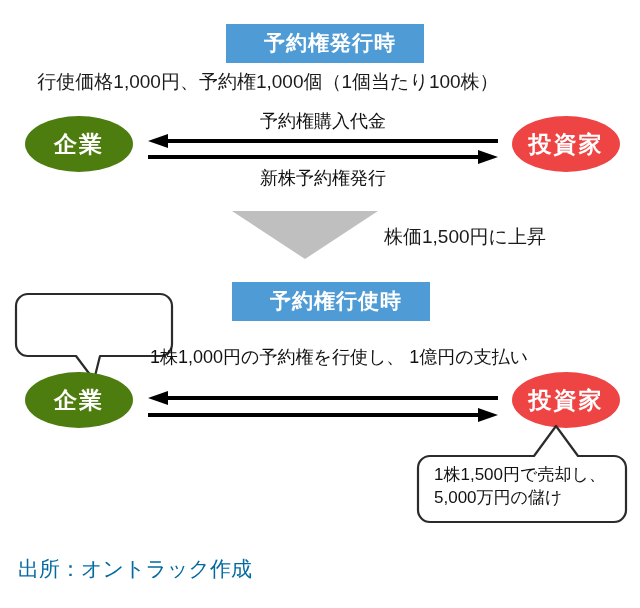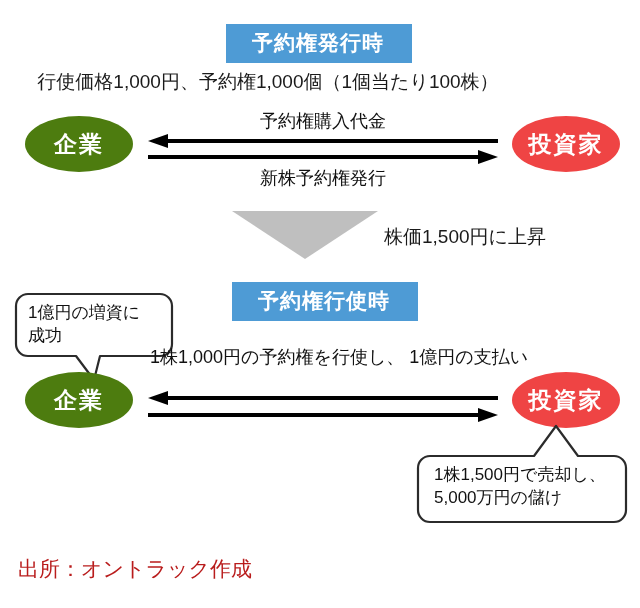--- a/index.html
+++ b/index.html
@@ -23,21 +23,21 @@
   
   .title-chip {
     position: absolute;
     background: #4E9BD5;
     color: #ffffff;
     font-size: 21px;
     font-weight: 600;
     letter-spacing: 1px;
     text-align: center;
     line-height: 1;
-    padding: 8px 14px 10px 12px;
+    padding: 8px 14px 10px 24px;
     white-space: nowrap;
   }
 
   
   .caption {
     position: absolute;
     font-size: 19px;
     color: #1a1a1a;
     white-space: nowrap;
     line-height: 1.25;
@@ -87,21 +87,21 @@
     font-size: 17px;
     color: #111111;
     line-height: 1.35;
     white-space: pre-line;
   }
 
   
   .source {
     position: absolute;
     font-size: 21px;
-    color: #b91c1c;
+    color: #0369a1;
     white-space: nowrap;
   }
 </style>
 </head>
 <body>
 
 <div id="canvas">
 
   <div class="title-chip" style="left:226px; top:24px; width:160px;">予約権発行時</div>
 
@@ -138,22 +138,20 @@
   <div class="caption" style="left:384px; top:225px; width:230px; text-align:left;">株価1,500円に上昇</div>
 
   <div class="title-chip" style="left:232px; top:282px; width:160px;">予約権行使時</div>
 
   <div class="bubble-wrap" style="left:14px; top:292px;">
     <svg width="160" height="96" viewBox="0 0 160 96">
       <path d="M14,2 H146 a12,12 0 0 1 12,12 V52 a12,12 0 0 1 -12,12 H86
                L80,88 L62,64 H14 a12,12 0 0 1 -12,-12 V14 a12,12 0 0 1 12,-12 Z" fill="#ffffff" stroke="#2b2b2b" stroke-width="2.2" stroke-linejoin="round"></path>
     </svg>
   </div>
-  <div class="bubble-text" style="left:28px; top:302px; width:140px;">1億円の増資に
-成功</div>
 
   <div class="oval company" style="left:25px; top:372px; width:108px; height:56px;">企業</div>
 
   <div class="oval investor" style="left:512px; top:372px; width:108px; height:56px;">投資家</div>
 
   <div class="arrow-label" style="left:150px; top:346px; width:346px;">1株1,000円の予約権を行使し、
 1億円の支払い</div>
 
   <div class="arrow-wrap" style="left:148px; top:391px;">
     <svg width="350" height="14" viewBox="0 0 350 14">

